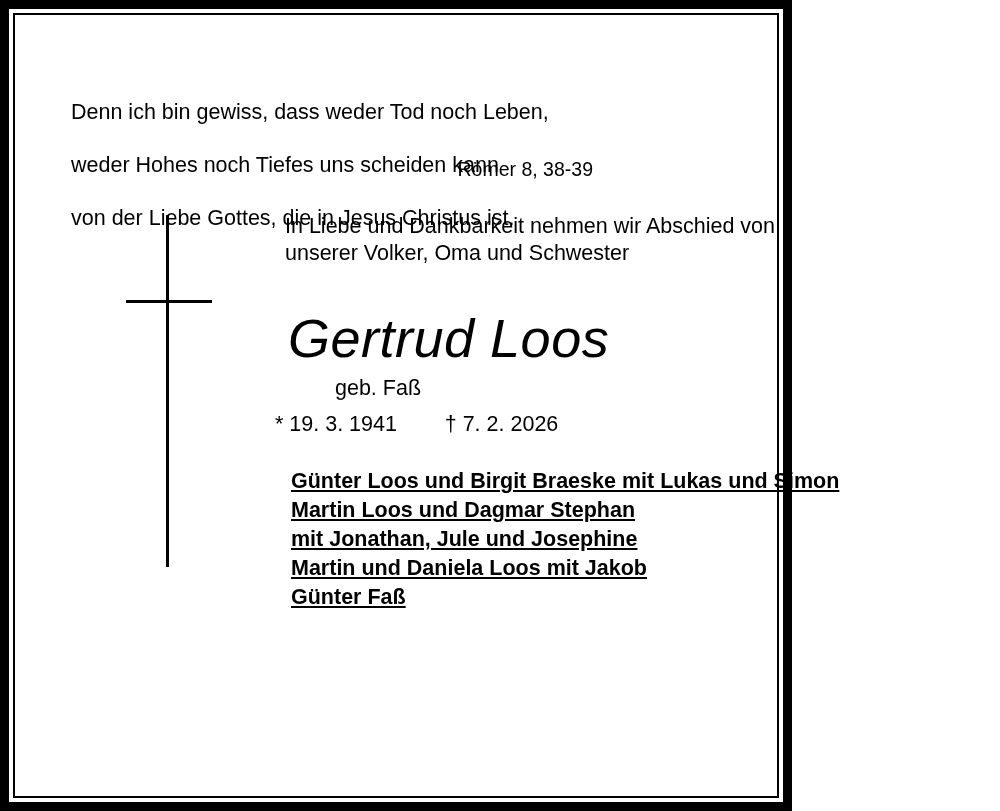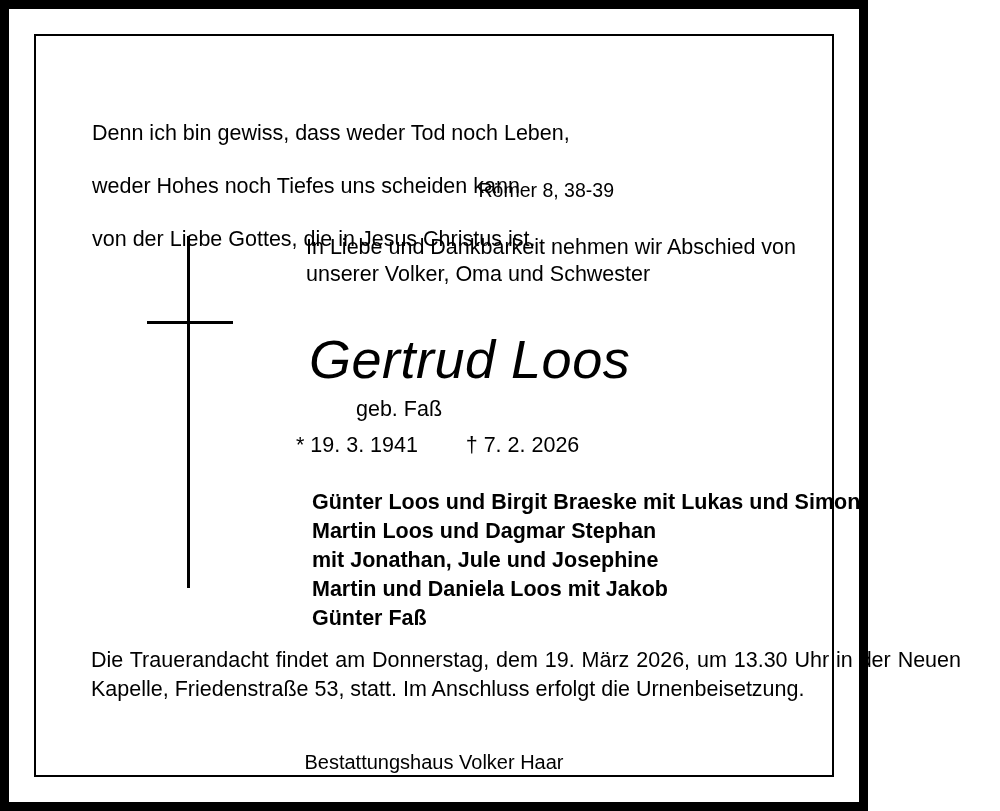--- a/index.html
+++ b/index.html
@@ -10,25 +10,25 @@
   body {
     width: 1000px;
     height: 811px;
     font-family: "Liberation Sans", sans-serif;
     color: #000000;
     overflow: hidden;
   }
   .obituary {
     position: relative;
     box-sizing: border-box;
-    width: 868px;
+    width: 792px;
     height: 811px;
     background: #ffffff;
     border: 9px solid #000000;
-    padding: 25px;
+    padding: 4px;
   }
   .inner-frame {
     box-sizing: border-box;
     width: 100%;
     height: 100%;
     border: 2px solid #000000;
     position: relative;
     padding: 0;
   }
   .verse {
@@ -110,20 +110,21 @@
     position: absolute;
     left: 276px;
     top: 452px;
     font-size: 21.5px;
     font-weight: bold;
     line-height: 29px;
   }
   .family-line {
     display: block;
     white-space: nowrap;
+    text-decoration: underline;
   }
   .service {
     position: absolute;
     left: 55px;
     top: 610px;
     width: 870px;
     font-size: 21.5px;
     line-height: 29px;
     text-align: justify;
   }
@@ -165,18 +166,16 @@
     <div class="dates">* 19. 3. 1941        † 7. 2. 2026</div>
 
     <div class="family">
       <span class="family-line">Günter Loos und Birgit Braeske mit Lukas und Simon</span>
       <span class="family-line">Martin Loos und Dagmar Stephan</span>
       <span class="family-line">mit Jonathan, Jule und Josephine</span>
       <span class="family-line">Martin und Daniela Loos mit Jakob</span>
       <span class="family-line">Günter Faß</span>
     </div>
 
-    <div class="service">Die Trauerandacht findet am Donnerstag, dem 19. März 2026, um 13.30 Uhr in der Neuen Kapelle, Friedenstraße 53, statt. Im Anschluss erfolgt die Urnenbeisetzung.</div>
 
-    <div class="provider">Bestattungshaus Volker Haar</div>
 
   </div>
 </div>
 
 </body></html>

